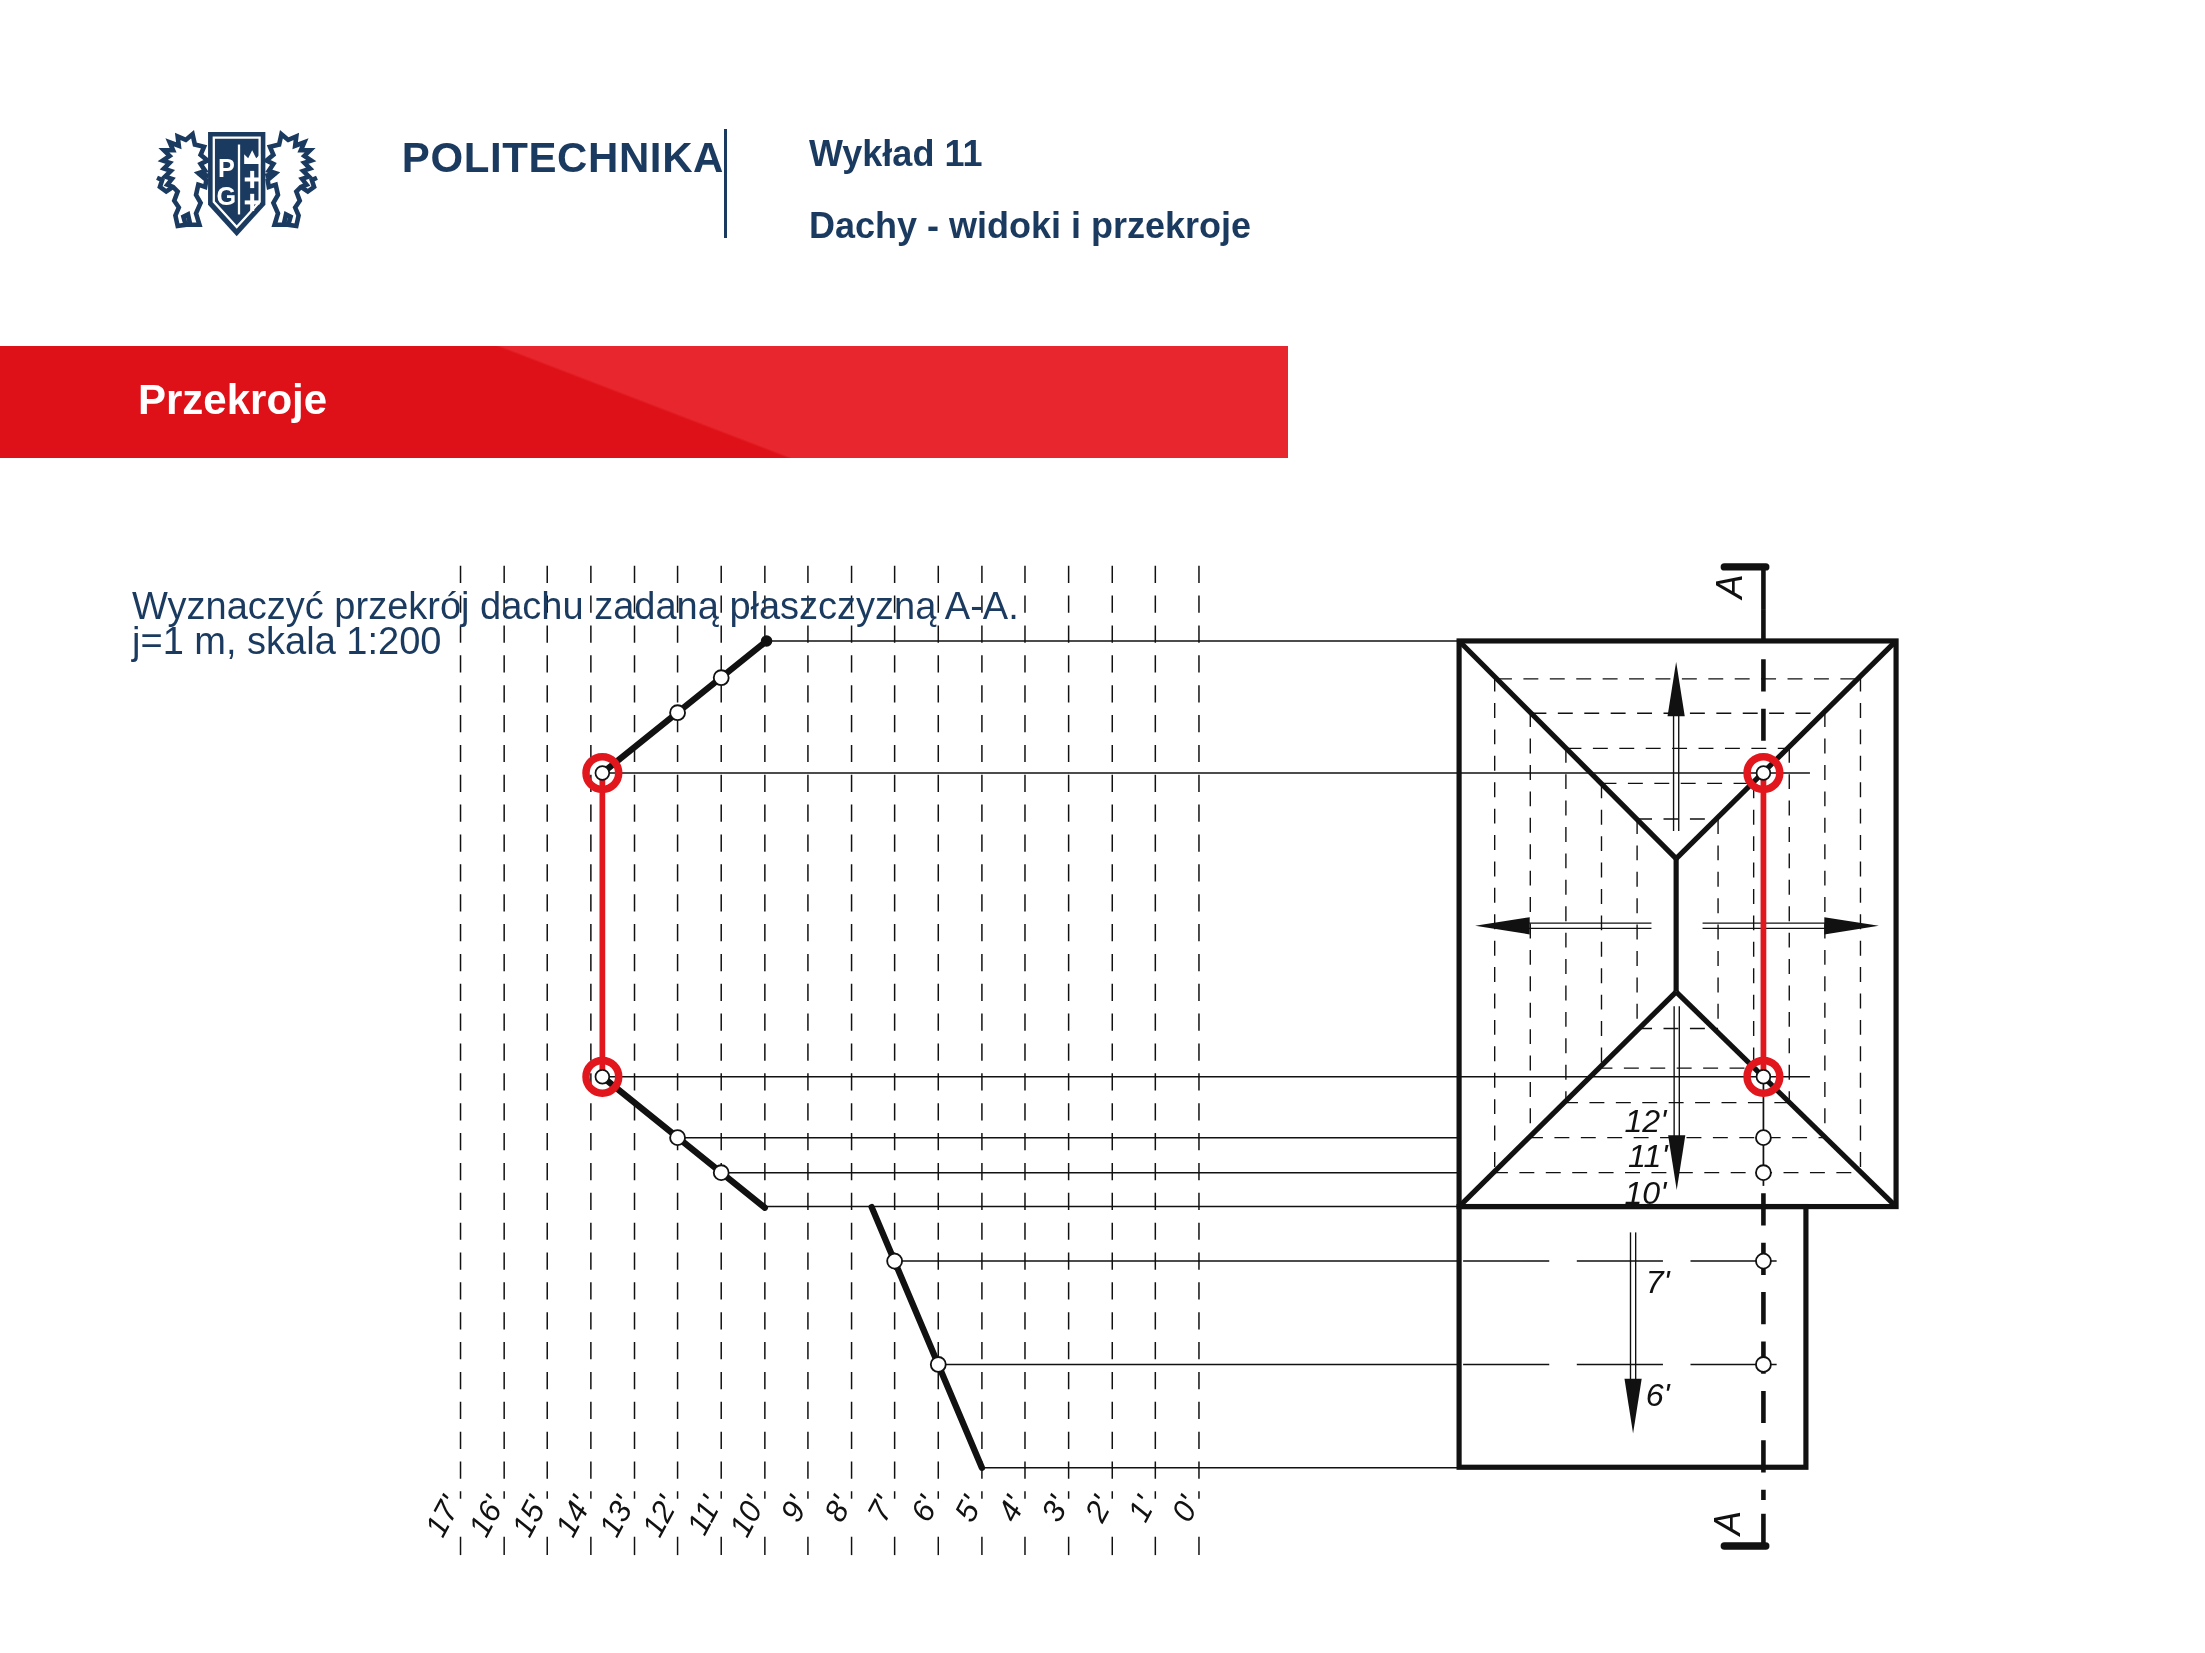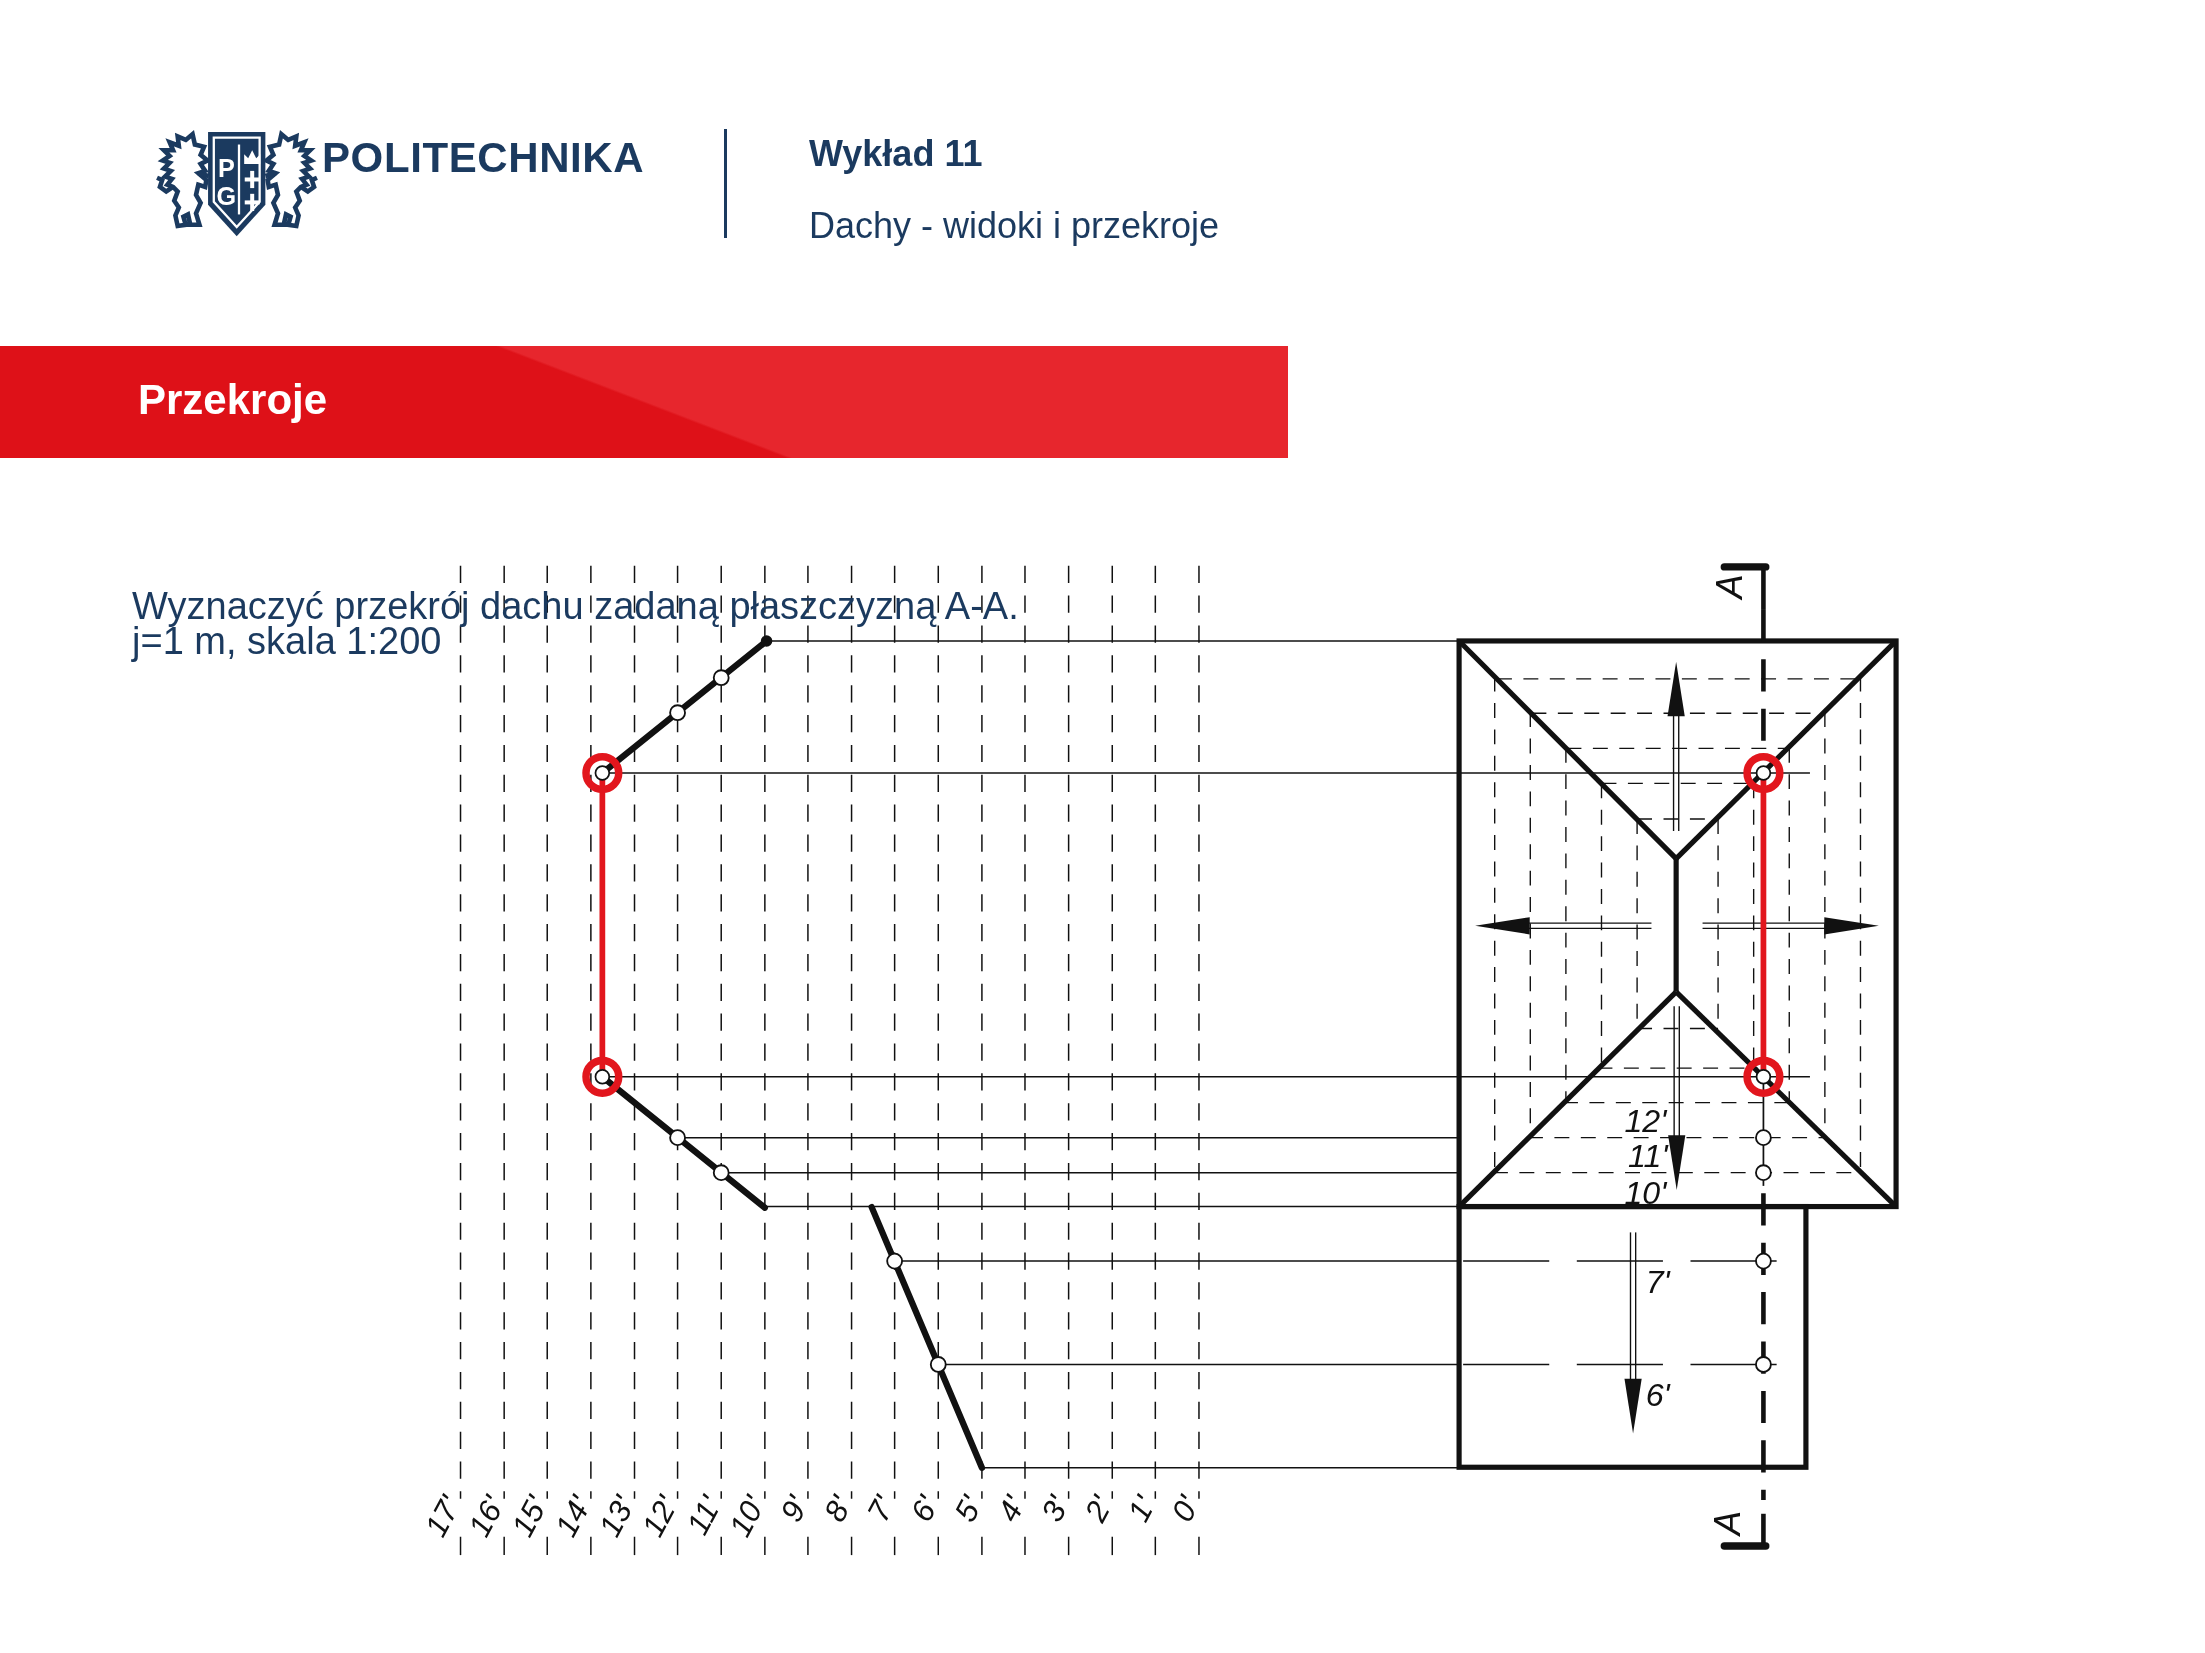--- a/index.html
+++ b/index.html
@@ -1,24 +1,24 @@
 <!DOCTYPE html>
 <html style="font-size:9.2px"><head>
 <meta charset="utf-8">
 <style>
   html,body{margin:0;padding:0;background:#fff;}
   .page{position:relative;width:2205px;height:1654px;background:#ffffff;overflow:hidden;
         font-family:"Liberation Sans",sans-serif;}
   #drawing{position:absolute;left:0;top:0;width:2205px;height:1654px;}
-  .hdr-uni{position:absolute;left:322px;top:133px;width:402px;text-align:left;
+  .hdr-uni{position:absolute;left:322px;top:133px;width:402px;text-align:right;
            font-weight:bold;font-size:42px;line-height:49px;letter-spacing:0.6px;color:#1b3a5f;}
   .hdr-divider{position:absolute;left:724px;top:129px;width:2.9px;height:109px;background:#1b3a5f;}
   .hdr-lecture{position:absolute;left:809px;top:133px;color:#1b3a5f;}
   .hdr-lecture .l1{font-size:36px;font-weight:bold;line-height:41px;margin-bottom:31px;}
-  .hdr-lecture .l2{font-size:36px;font-weight:normal;line-height:41px;}
+  .hdr-lecture .l2{font-size:36px;font-weight:bold;line-height:41px;}
   .banner{position:absolute;left:0;top:346px;width:1277px;height:112px;
           background:linear-gradient(21deg,#de1118 49.8%,#e7262d 50.2%);padding-left:11px;}
   .banner-title{position:absolute;left:138px;top:50%;transform:translateY(-54%);
                 font-size:42px;font-weight:bold;color:#ffffff;}
   .task{position:absolute;color:#1b3a5f;font-size:38px;white-space:nowrap;margin-top:20px;}
   #task1{left:132px;top:565px;}
   #task2{left:132px;top:600px;}
   .logo-box{position:absolute;left:141px;top:127px;width:192px;height:113px;}
 </style>
 </head>

